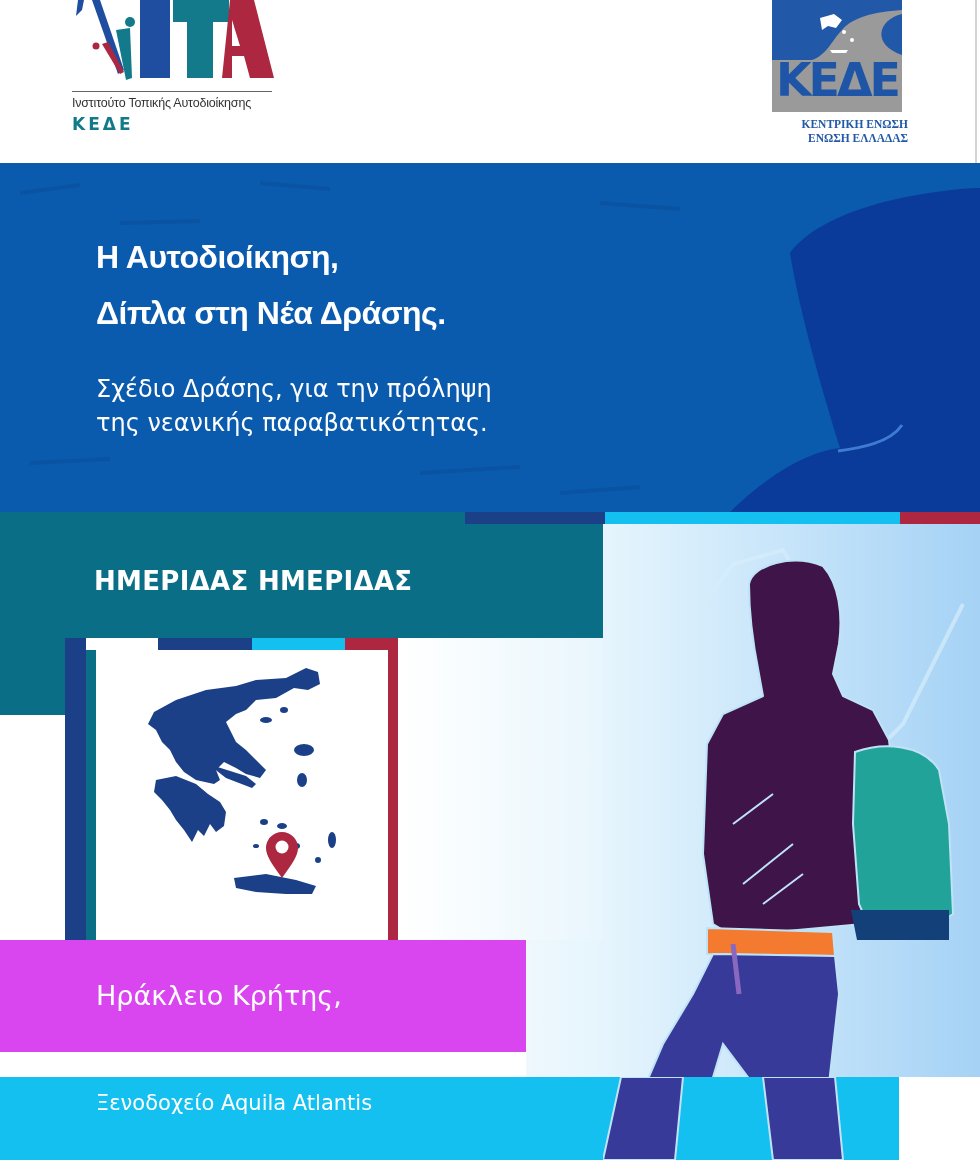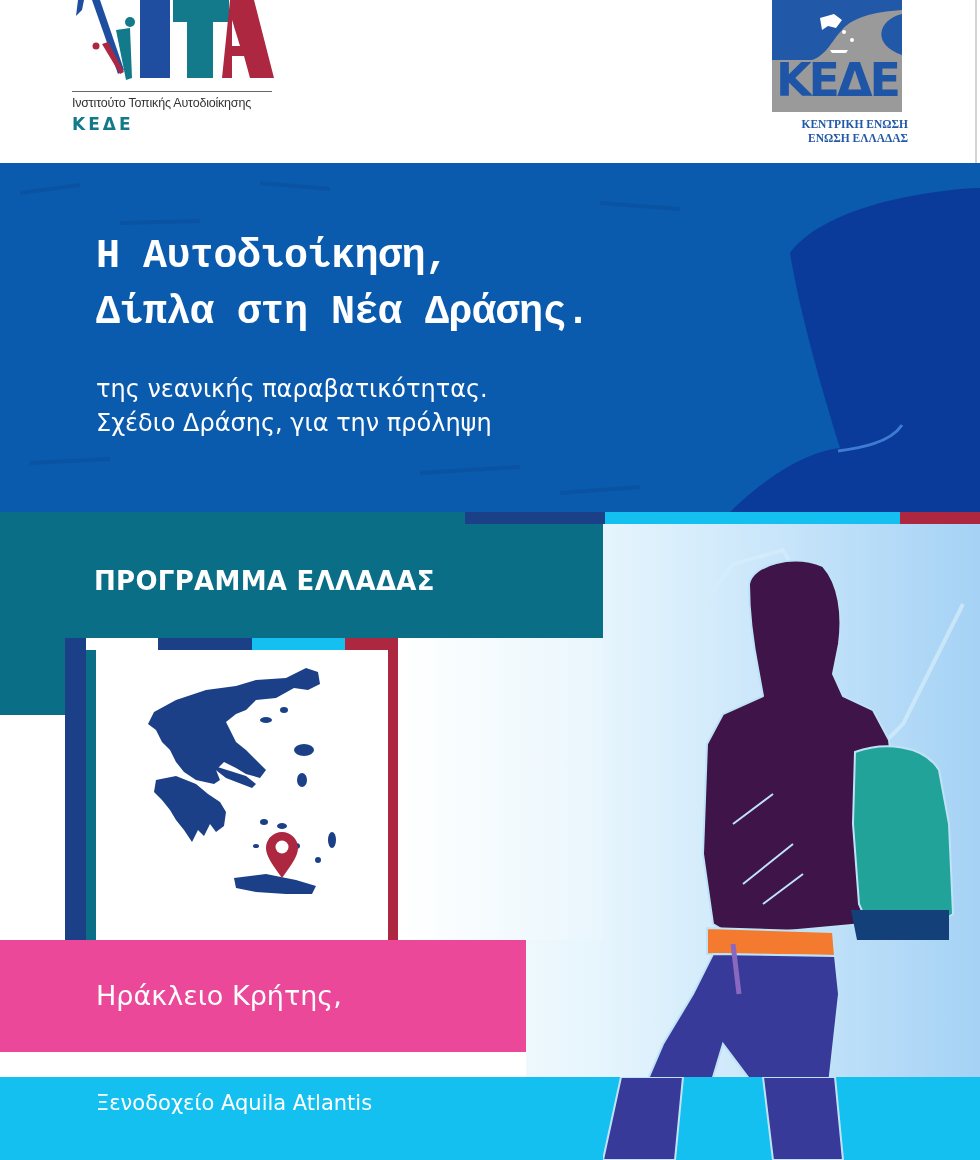--- a/index.html
+++ b/index.html
@@ -11,45 +11,45 @@
   .ita-sub { left:72px; top:96px; font-family:"Liberation Sans", sans-serif; font-size:12.5px; color:#333; letter-spacing:-0.2px; }
   .ita-kede { left:72px; top:114px; font-family:"DejaVu Sans", sans-serif; font-weight:bold; font-size:17px; color:#127a8a; letter-spacing:3px; }
   .ita-rule { left:72px; top:91px; width:200px; height:1px; background:#666; }
   .kede-box { left:772px; top:0; width:130px; height:112px; background:#2158a8; overflow:hidden; }
   .kede-text { left:0; top:50px; width:130px; text-align:center; font-family:"DejaVu Sans", sans-serif; font-weight:bold; font-size:46px; color:#1f55a6; letter-spacing:-3px; line-height:60px; }
   .kede-sub { left:768px; top:117px; width:140px; text-align:right; font-family:Liberation Serif, serif; font-weight:bold; font-size:11.5px; color:#2158a8; line-height:14px; }
   .edge-line { left:975px; top:0; width:2px; height:163px; background:#d4d4d4; }
 
   
   .hero { left:0; top:163px; width:980px; height:349px; background:#0a5aad; overflow:hidden; }
-  .hero-title { left:96px; top:66px; color:#fff; font-family:Liberation Mono, monospace; font-weight:bold; font-size:40px; line-height:56px; letter-spacing:-0.5px; }
+  .hero-title { left:96px; top:66px; color:#fff; font-family:Liberation Sans, sans-serif; font-weight:bold; font-size:32px; line-height:56px; letter-spacing:-0.5px; }
   .hero-sub { left:96px; top:209px; color:#fff; font-family:"DejaVu Sans", sans-serif; font-size:24px; line-height:34px; }
 
   
   .stripe { height:12px; top:512px; }
 
   .program { left:0; top:524px; width:603px; height:114px; background:#096e86; }
   .program-label { left:94px; top:42px; color:#fff; font-family:"DejaVu Sans", sans-serif; font-weight:bold; font-size:26px; letter-spacing:0.3px; }
 
   .light-area { left:603px; top:524px; width:377px; height:553px; background:linear-gradient(90deg,#e6f5fd 0%,#c6e4fa 50%,#a5d2f5 100%); }
   .light-area2 { left:398px; top:638px; width:205px; height:302px; background:linear-gradient(90deg,#ffffff 0%,#e9f6fd 100%); }
   .light-area3 { left:526px; top:940px; width:77px; height:137px; background:linear-gradient(90deg,#eef8fd 0%,#e6f5fd 100%); }
 
   .left-white { left:0; top:715px; width:65px; height:225px; background:#ffffff; }
   .left-navy { left:65px; top:638px; width:21px; height:302px; background:#1b4088; }
   .left-navy-top { left:0; top:638px; width:86px; height:77px; background:#096e86; }
   .left-teal { left:86px; top:650px; width:10px; height:302px; background:#096e86; }
 
   .map-box { left:96px; top:650px; width:292px; height:290px; background:#ffffff; }
   .map-red { left:388px; top:650px; width:10px; height:302px; background:#ae2740; }
 
-  .date-box { left:0; top:940px; width:526px; height:112px; background:#ec4899; }
+  .date-box { left:0; top:940px; width:526px; height:112px; background:#d946ef; }
   .date-text { left:96px; top:36px; color:#fff; font-family:"DejaVu Sans", sans-serif; font-size:27px; line-height:40px; }
 
-  .venue-bar { left:0; top:1077px; width:980px; height:83px; background:#14c0f0; }
+  .venue-bar { left:0; top:1077px; width:899px; height:83px; background:#14c0f0; }
   .venue-text { left:96px; top:14px; color:#fff; font-family:"DejaVu Sans", sans-serif; font-size:21px; }
 </style>
 </head>
 <body>
 
 <div class="abs header">
   <svg class="abs ita-logo" viewBox="0 0 210 140">
 
     <path d="M6 0 L12 0 L10 10 L4 16 Z" fill="#1f4ea0"></path>
     <path d="M20 0 L28 0 L52 70 L46 74 Z" fill="#1f4ea0"></path>
@@ -91,36 +91,36 @@
   <svg class="abs" style="left:0;top:0" width="980" height="349" viewBox="0 0 980 349">
     <path d="M20 30 L80 22 M120 60 L200 58 M260 20 L330 26 M30 300 L110 296 M420 310 L520 304 M600 40 L680 46 M560 330 L640 324" stroke="#0b4f9c" stroke-width="4" opacity="0.6"></path>
     <path d="M790 90 C820 50 900 30 975 25 L980 25 L980 349 L730 349 C760 320 800 290 840 285 C820 220 800 150 790 90 Z" fill="#0a3a9a"></path>
     <path d="M838 288 C860 285 890 280 902 262" stroke="#3f7bd0" stroke-width="3" fill="none"></path>
   </svg>
   <div class="abs hero-title">
     <div>Η Αυτοδιοίκηση,</div>
     <div>Δίπλα στη Νέα Δράσης.</div>
   </div>
   <div class="abs hero-sub">
+    <div>Σχέδιο Δράσης, για την πρόληψη</div>
     <div>της νεανικής παραβατικότητας.</div>
-    <div>Σχέδιο Δράσης, για την πρόληψη</div>
   </div>
 </div>
 
 <div class="abs stripe" style="left:0;width:465px;background:#096e86"></div>
 <div class="abs stripe" style="left:465px;width:140px;background:#1b4088"></div>
 <div class="abs stripe" style="left:605px;width:295px;background:#14c0f0"></div>
 <div class="abs stripe" style="left:900px;width:80px;background:#ae2740"></div>
 
 <div class="abs light-area"></div>
 <div class="abs light-area2"></div>
 <div class="abs light-area3"></div>
 
 <div class="abs program">
-  <div class="abs program-label">ΠΡΟΓΡΑΜΜΑ ΕΛΛΑΔΑΣ</div>
+  <div class="abs program-label">ΗΜΕΡΙΔΑΣ ΗΜΕΡΙΔΑΣ</div>
 </div>
 
 <div class="abs left-navy-top"></div>
 <div class="abs left-white"></div>
 <div class="abs left-navy"></div>
 <div class="abs left-teal"></div>
 
 <div class="abs" style="left:158px;top:638px;width:94px;height:12px;background:#1b4088"></div>
 <div class="abs" style="left:252px;top:638px;width:93px;height:12px;background:#14c0f0"></div>
 <div class="abs" style="left:345px;top:638px;width:53px;height:12px;background:#ae2740"></div>

